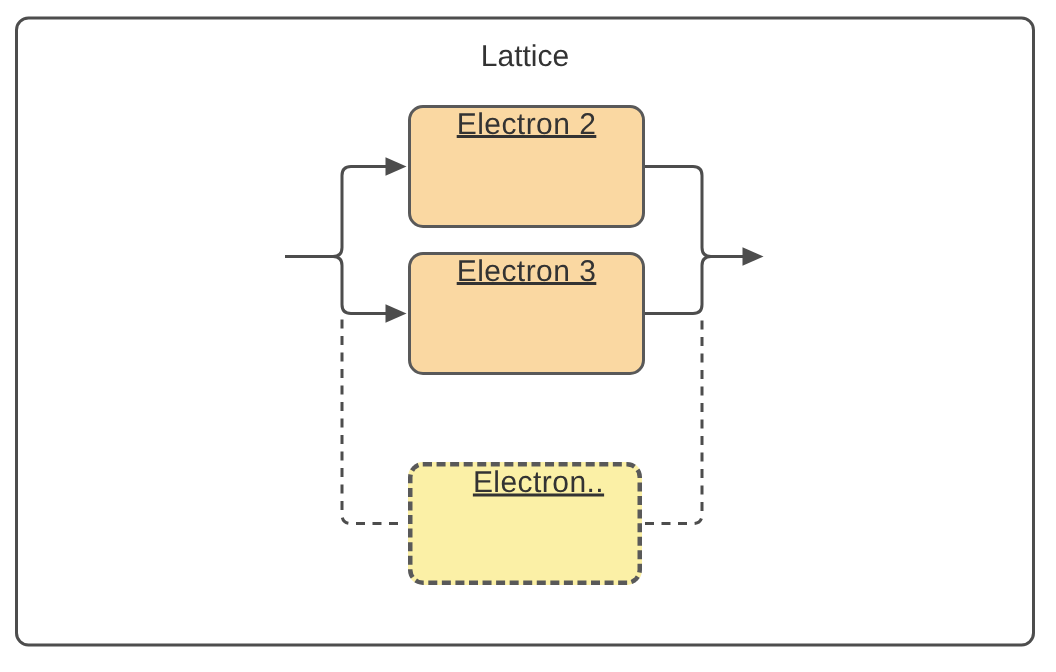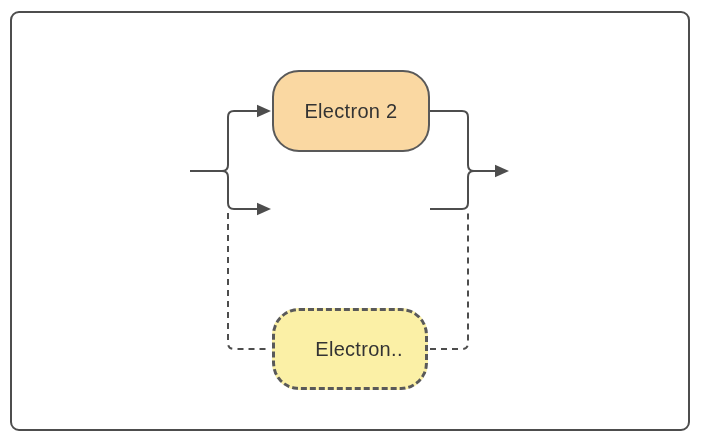--- a/index.html
+++ b/index.html
@@ -40,46 +40,48 @@
     fill: none;
     stroke: var(--connector, #4d4d4d);
     stroke-width: 2;
   }
   .edge.dashed { stroke-dasharray: 6 5; }
   .arrowhead { fill: var(--connector, #4d4d4d); stroke: none; }
   .node {
     position: absolute;
     box-sizing: border-box;
     display: flex;
-    align-items: center;
+    align-items: flex-start;
     justify-content: center;
     font-size: 20px;
-    border-radius: 27px;
+    border-radius: 10px;
     background: var(--node-fill-orange, #fad8a2);
     border: 2.5px solid var(--node-border, #595959);
     letter-spacing: 0.3px;
+    text-decoration: underline;
   }
   .node.dashed {
     background: var(--node-fill-yellow, #fbf0a6);
     border: 3px dashed var(--node-border, #595959);
     padding-left: 18px;
   }
   .node-electron-1   { left: 29px;  top: 129px; width: 161px; height: 83px; }
   .node-electron-2   { left: 272px; top: 70px;  width: 158px; height: 82px; }
   .node-electron-3   { left: 272px; top: 168px; width: 158px; height: 82px; }
   .node-electron-100 { left: 509px; top: 131px; width: 163px; height: 81px; }
   .node-electron-etc { left: 272px; top: 308px; width: 156px; height: 82px; }
 </style>
 </head>
 <body>
 
 <div class="canvas">
 
   <div class="frame"></div>
 
+  <div class="diagram-title">Lattice</div>
 
   <svg class="edges" viewBox="0 0 704 448" xmlns="http://www.w3.org/2000/svg">
 
     <path class="edge" d="M190,171 L222,171 Q228,171 228,165 L228,117 Q228,111 234,111 L258,111"></path>
     <polygon class="arrowhead" points="271,111 257,104.8 257,117.2"></polygon>
 
     <path class="edge" d="M190,171 L222,171 Q228,171 228,177 L228,203 Q228,209 234,209 L258,209"></path>
     <polygon class="arrowhead" points="271,209 257,202.8 257,215.2"></polygon>
 
     <path class="edge" d="M430,111 L462,111 Q468,111 468,117 L468,165 Q468,171 474,171 L496,171"></path>
@@ -90,19 +92,22 @@
     <path class="edge dashed" d="M228,213 L228,343 Q228,349 234,349 L269,349"></path>
 
     <path class="edge dashed" d="M430,349 L462,349 Q468,349 468,343 L468,213"></path>
   </svg>
 
 
   <div class="node node-electron-2">
     <span>Electron 2</span>
   </div>
 
+  <div class="node node-electron-3">
+    <span>Electron 3</span>
+  </div>
 
 
   <div class="node dashed node-electron-etc">
     <span>Electron..</span>
   </div>
 
 </div>
 
 </body></html>

